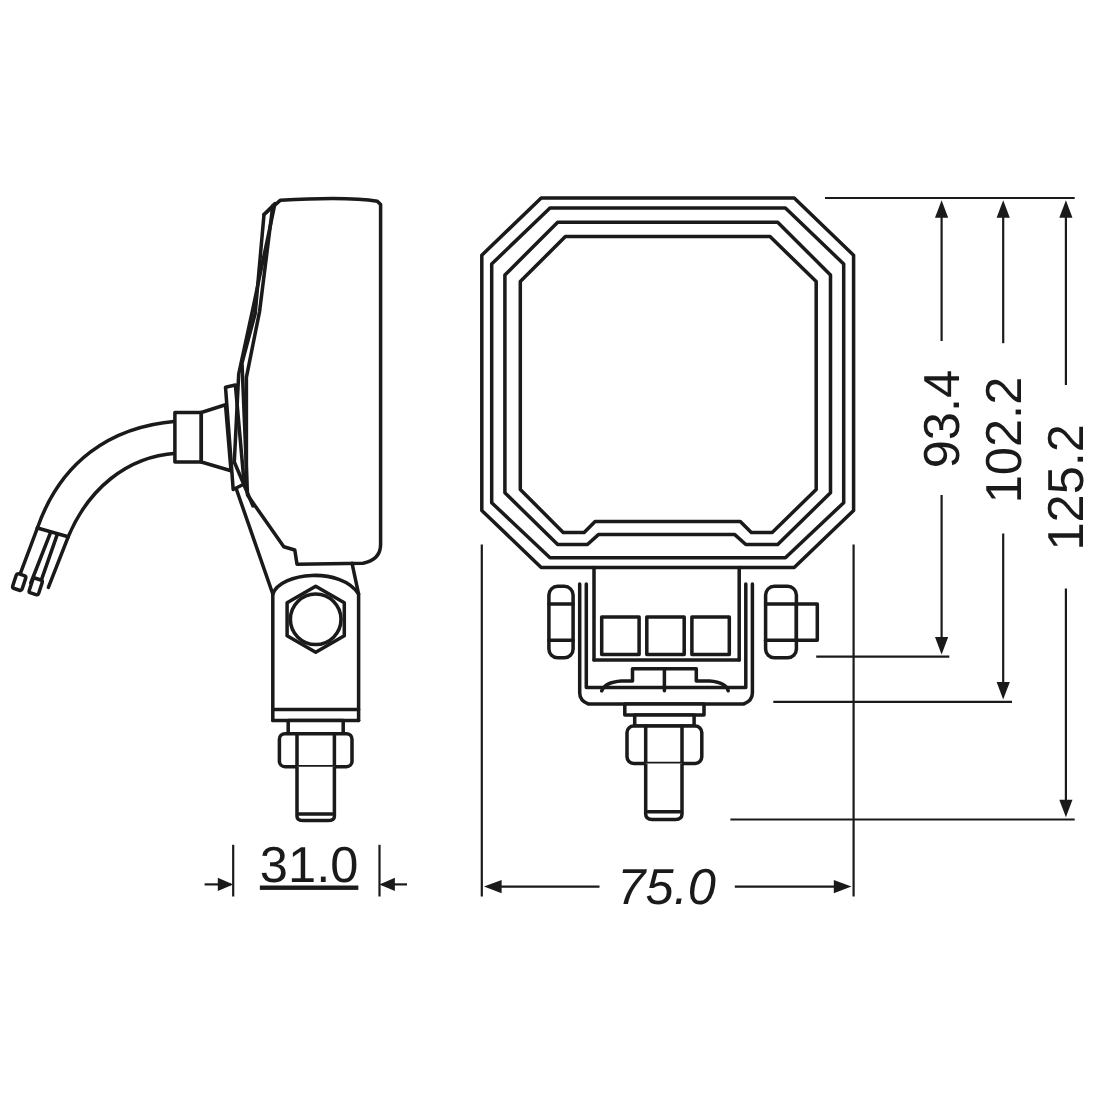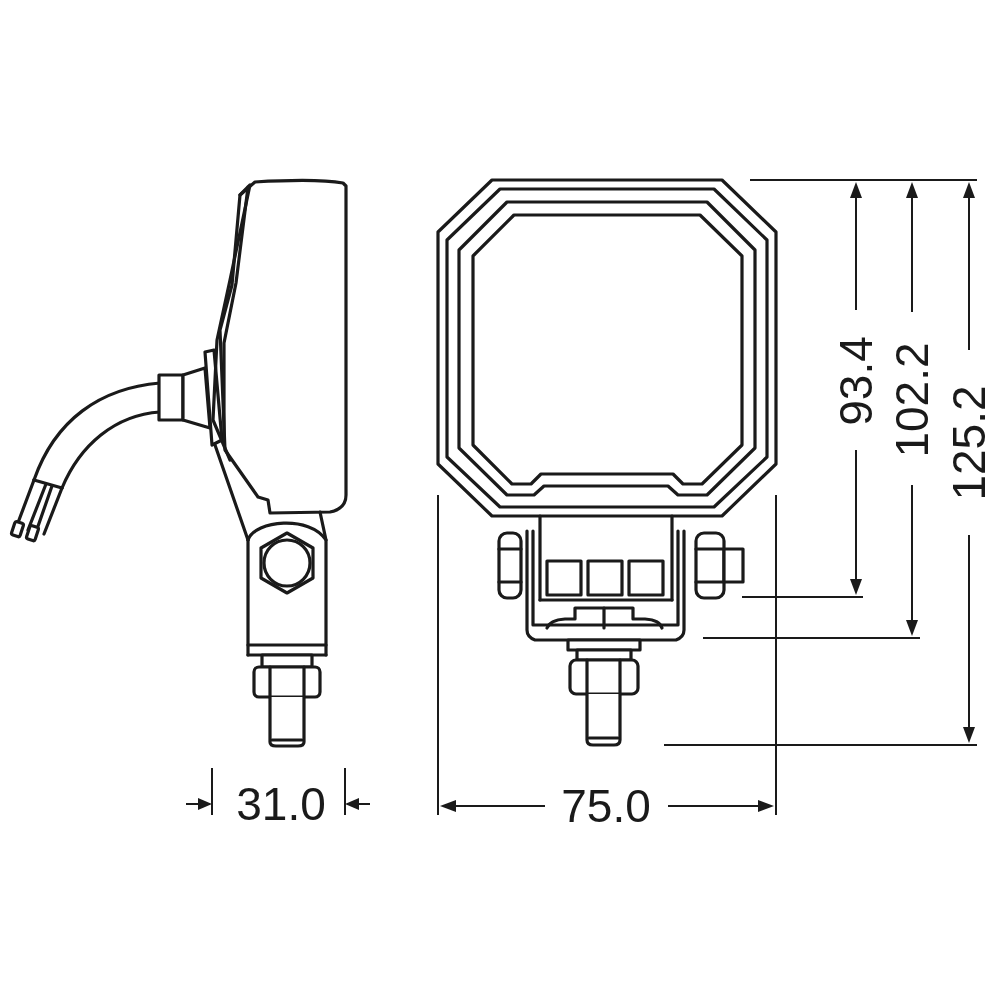--- a/index.html
+++ b/index.html
@@ -154,17 +154,17 @@
       <polygon class="arrow" points="912,636 906,620 918,620"></polygon>
 
       <line class="thin" x1="969" y1="195" x2="969" y2="350"></line>
       <line class="thin" x1="969" y1="535" x2="969" y2="730"></line>
       <polygon class="arrow" points="969,182 963,198 975,198"></polygon>
       <polygon class="arrow" points="969,743 963,727 975,727"></polygon>
     </g>
   </g>
 </svg>
 
-<div class="dim-label horz" style="left:281px; top:804px;">31.0</div>
-<div class="dim-label horz" style="left:606px; top:806px;">75.0</div>
+<div class="dim-label horz" style="left:281px; top:786px;text-decoration:underline;">31.0</div>
+<div class="dim-label horz" style="left:606px; top:806px;font-style:italic;">75.0</div>
 <div class="dim-label vert" style="left:856px; top:381px;">93.4</div>
 <div class="dim-label vert" style="left:912px; top:400px;">102.2</div>
 <div class="dim-label vert" style="left:969px; top:443px;">125.2</div>
 
 </body></html>

